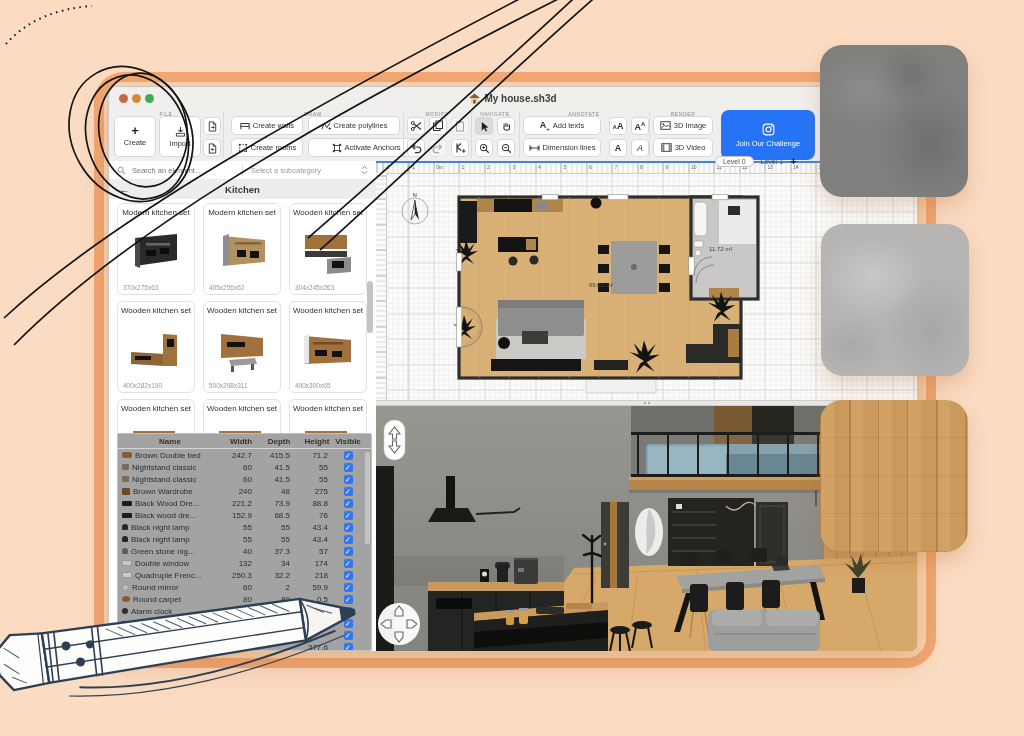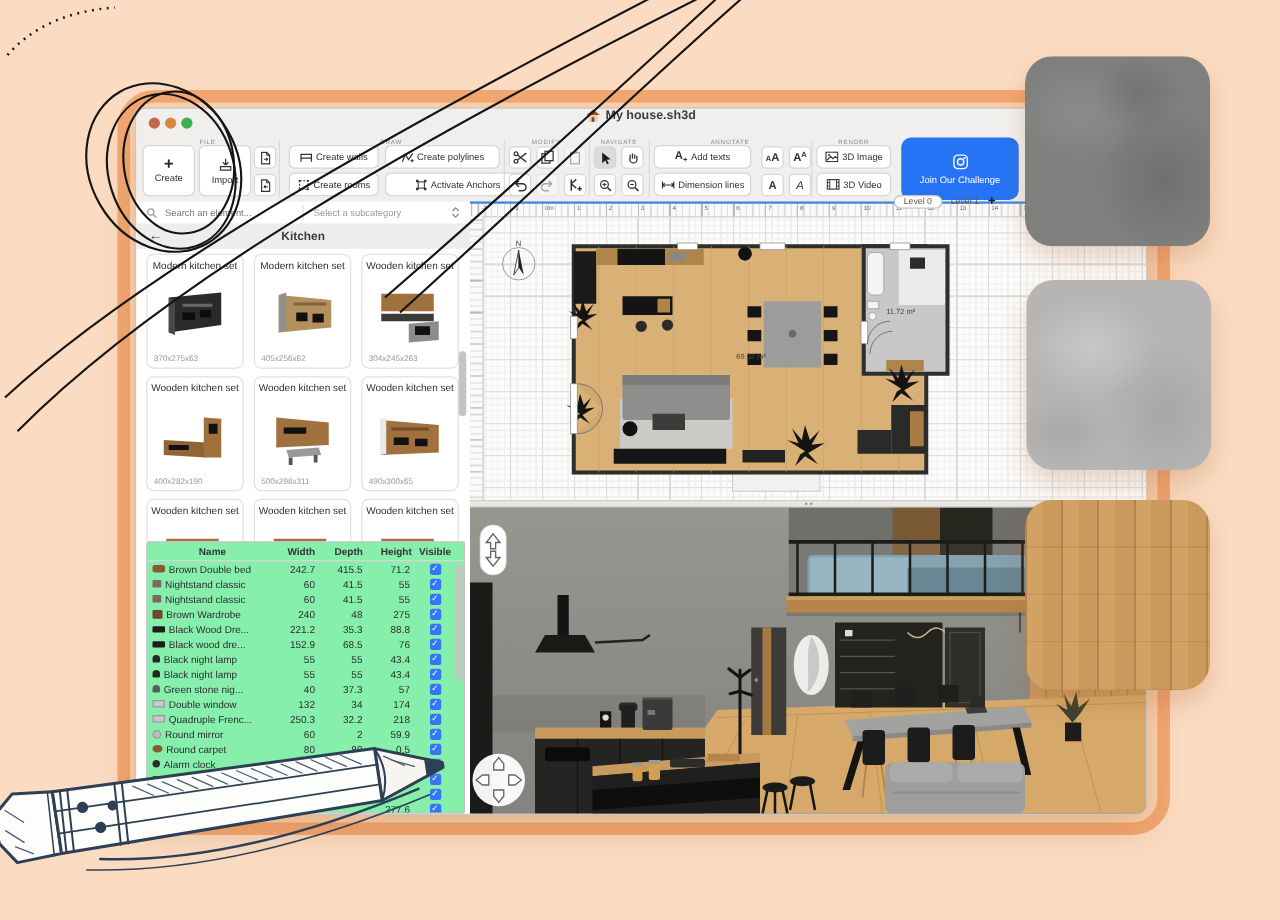--- a/index.html
+++ b/index.html
@@ -8,21 +8,21 @@
   .abs{position:absolute}
   
   .frame{left:94px;top:72px;width:822px;height:576px;border:10px solid #f3a873;
          border-radius:30px;background:#fbd5b2;z-index:1}
   
   .window{left:108px;top:86px;width:808px;height:564px;background:#f1efed;
           border:1px solid #c9c7c5;border-radius:9px;overflow:hidden;z-index:2;
           box-shadow:0 12px 30px rgba(170,95,40,.28)}
   .titlebar{left:0;top:0;width:808px;height:22px;background:#f1efed}
   .dot{width:9px;height:9px;border-radius:50%;top:7px}
-  .title-wrap{left:0;top:0;width:808px;height:22px;display:flex;justify-content:center;gap:4px}
+  .title-wrap{left:0;top:0;width:808px;height:22px;display:flex;align-items:center;justify-content:center;gap:4px}
   .title-txt{font-size:10px;font-weight:bold;color:#3d3d3d}
   
   .toolbar{left:0;top:22px;width:808px;height:52px;background:#f1efed;border-bottom:1px solid #d6d4d2}
   .sec-label{font-size:5px;letter-spacing:.6px;color:#8c8a88;top:2px;text-align:center}
   .vdiv{width:1px;background:#dcdad8;top:3px;height:46px}
   .tbtn{background:#fff;border:1px solid #d9d7d5;border-radius:5px;display:flex;
         align-items:center;justify-content:center;gap:3px;font-size:7.5px;color:#333;box-sizing:border-box}
   .tbtn.row{height:19px}
   .tbtn.tall{height:41px;flex-direction:column;gap:2px}
   .ibtn{width:18px;height:18px;background:#fff;border:1px solid #d9d7d5;border-radius:4px;
@@ -46,21 +46,21 @@
   .cat-header{left:0;top:18px;width:267px;height:20px;background:#efedeb;display:flex;align-items:center}
   .cat-title{flex:1;text-align:center;font-weight:bold;font-size:9.5px;color:#3a3a3a}
   .back-arrow{font-size:11px;color:#444;margin-left:10px;width:14px}
   .cards{left:0;top:38px;width:267px;height:234px;overflow:hidden}
   .card{position:absolute;width:78px;height:92px;background:#fff;border:1px solid #e3e1df;border-radius:6px;box-sizing:border-box}
   .card .t{font-size:8px;color:#2f2f2f;text-align:center;line-height:1.15;padding-top:4px;height:22px}
   .card .img{display:block;margin:2px auto 0}
   .card .d{position:absolute;left:5px;bottom:3px;font-size:6.5px;color:#979795}
   .scroll{background:#c6c4c2;border-radius:3px}
   
-  .ftable{left:8px;top:272px;width:255px;height:218px;background:#86efac;border:1px solid #c2c0be;border-radius:2px;box-sizing:border-box;overflow:hidden}
+  .ftable{left:8px;top:272px;width:255px;height:218px;background:#a3a3a3;border:1px solid #c2c0be;border-radius:2px;box-sizing:border-box;overflow:hidden}
   .fhead{display:flex;height:14px;align-items:center;border-bottom:1px solid #d8d6d4;font-size:8px;font-weight:bold;color:#333}
   .frow{display:flex;height:12px;align-items:center;font-size:8px;color:#2d2d2d}
   .c-name{width:104px;display:flex;align-items:center;gap:3px;padding-left:4px;box-sizing:border-box;overflow:hidden;white-space:nowrap}
   .c-num{width:38px;text-align:right;padding-right:8px;box-sizing:border-box}
   .c-vis{width:24px;display:flex;justify-content:center}
   .fh{text-align:center;padding:0!important}
   .chk{width:9px;height:9px;background:#3377f6;border-radius:2px;color:#fff;font-size:7px;line-height:9px;text-align:center}
   .fic{display:inline-block}
   
   .plan{left:267px;top:74px;width:541px;height:239px;background:#fcfcfb;overflow:hidden}
@@ -490,21 +490,21 @@
             <div class="c-vis">
               <span class="chk">✓</span>
             </div>
           </div>
           <div class="frow">
             <div class="c-name">
               <span class="fic" style="width:10px;height:5px;border-radius:1px;background:#1d1d1d"></span>
               <span>Black Wood Dre...</span>
             </div>
             <div class="c-num">221.2</div>
-            <div class="c-num">35.3</div>
+            <div class="c-num">73.9</div>
             <div class="c-num">88.8</div>
             <div class="c-vis">
               <span class="chk">✓</span>
             </div>
           </div>
           <div class="frow">
             <div class="c-name">
               <span class="fic" style="width:10px;height:5px;border-radius:1px;background:#1d1d1d"></span>
               <span>Black wood dre...</span>
             </div>

